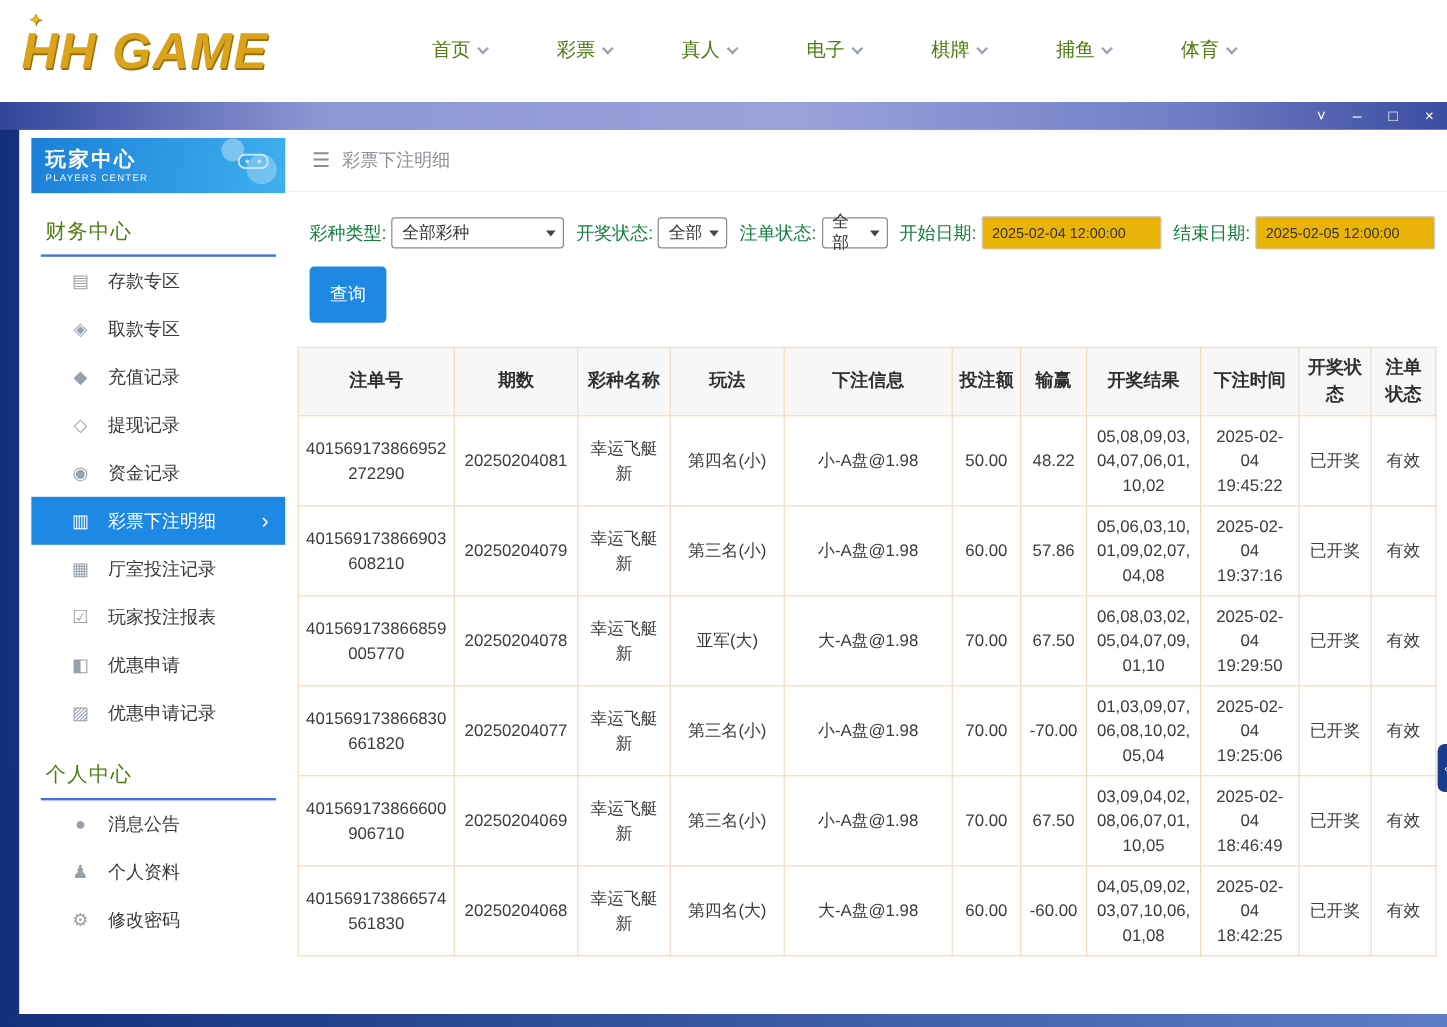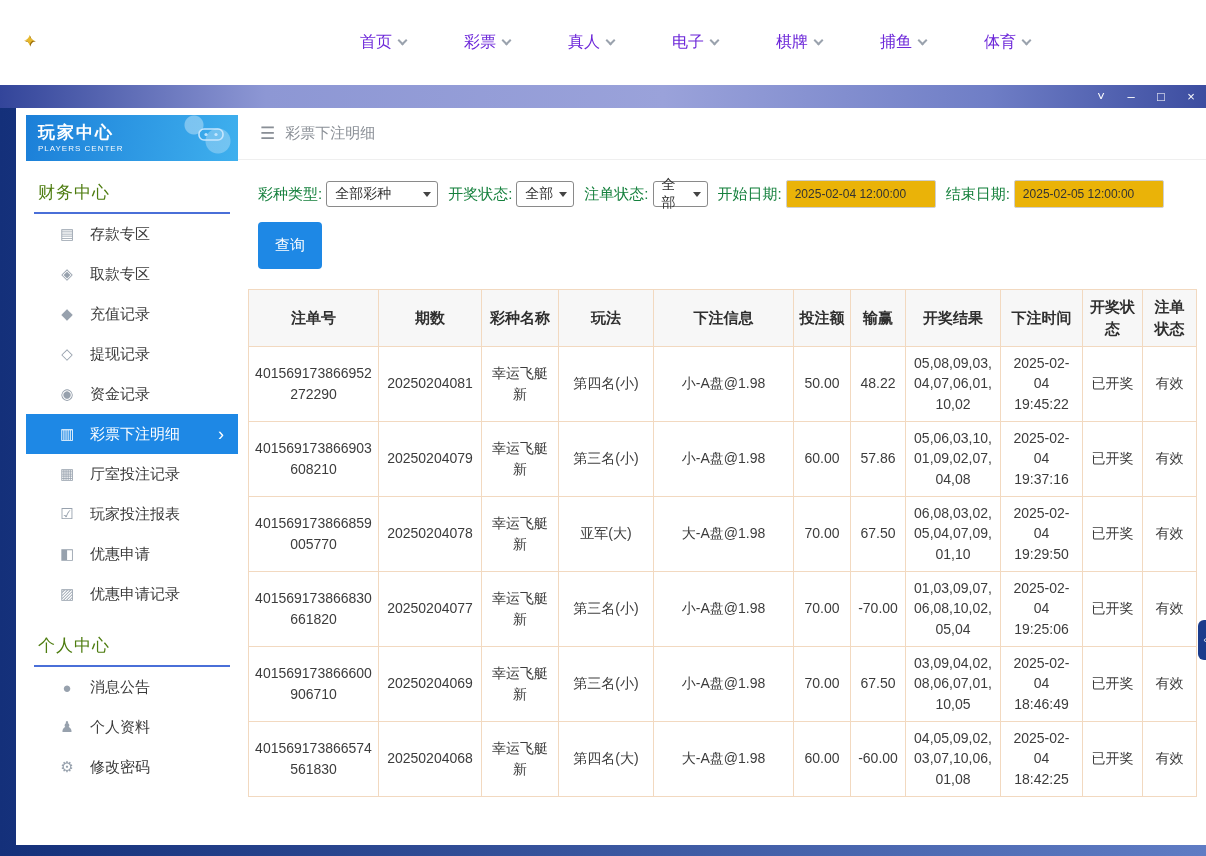--- a/index.html
+++ b/index.html
@@ -22,21 +22,21 @@
   }
   .logo {
     margin-left:18px; width:290px;
     font-size:42px; font-style:italic; font-weight:900; letter-spacing:1px;
     color:#d9a31c; text-shadow:1px 1px 0 #9c6e08; white-space:nowrap;
     position:relative;
   }
   .logo .logo-spark{ position:absolute; top:-10px; left:6px; font-size:13px; color:#e6b82e; font-style:normal;}
   .main-nav { display:flex; gap:58px; margin-left:52px; }
   .nav-item { display:flex; align-items:center; gap:7px; cursor:pointer; }
-  .nav-item span.lbl { color:#6d28d9; font-size:16px; }
+  .nav-item span.lbl { color:#4d7c0f; font-size:16px; }
   .chev {
     width:7px; height:7px; border-right:2px solid #9aa2ad; border-bottom:2px solid #9aa2ad;
     transform:rotate(45deg); margin-top:-4px; display:inline-block;
   }
 
   
   .titlebar {
     position:absolute; top:85px; left:0; width:1206px; height:23px;
     background:linear-gradient(90deg,#33459a 0%,#8d97d4 22%,#9aa2da 55%,#6f7ec6 82%,#3c4da0 100%);
     display:flex; justify-content:flex-end; align-items:center; z-index:5;
@@ -105,21 +105,21 @@
   .f-label:first-child{ margin-left:0; }
   .select {
     display:inline-flex; align-items:center; justify-content:space-between;
     border:1px solid #8a8a8a; border-radius:3px; background:#fff;
     height:26px; padding:0 6px 0 8px; font-size:14px; cursor:pointer; gap:6px;
   }
   .select .sel-arrow {
     width:0; height:0; border-left:4px solid transparent; border-right:4px solid transparent;
     border-top:5px solid #444;
   }
-  .sel-lottery { width:112px; }
+  .sel-lottery { width:144px; }
   .sel-draw { width:58px; }
   .sel-order { width:55px; }
   .date-input {
     width:150px; height:28px; border:1px solid #cfcfcf; border-radius:2px;
     font-family:"Liberation Sans",sans-serif; font-size:12px; color:#333;
     padding:4px 8px; background:#eab308;
   }
   .search-btn {
     margin-top:14px; background:#1E88E5; color:#fff; border:none; border-radius:4px;
     font-size:15px; padding:14px 17px; cursor:pointer; font-family:"Liberation Sans",sans-serif;
@@ -156,20 +156,21 @@
   }
 </style>
 </head>
 <body>
 
 <div class="page">
 
   <header class="top-header">
     <div class="logo">
       <span class="logo-spark">✦</span>
+      <span>HH GAME</span>
     </div>
     <nav class="main-nav">
         <div class="nav-item">
           <span class="lbl">首页</span>
           <span class="chev"></span>
         </div>
         <div class="nav-item">
           <span class="lbl">彩票</span>
           <span class="chev"></span>
         </div>

